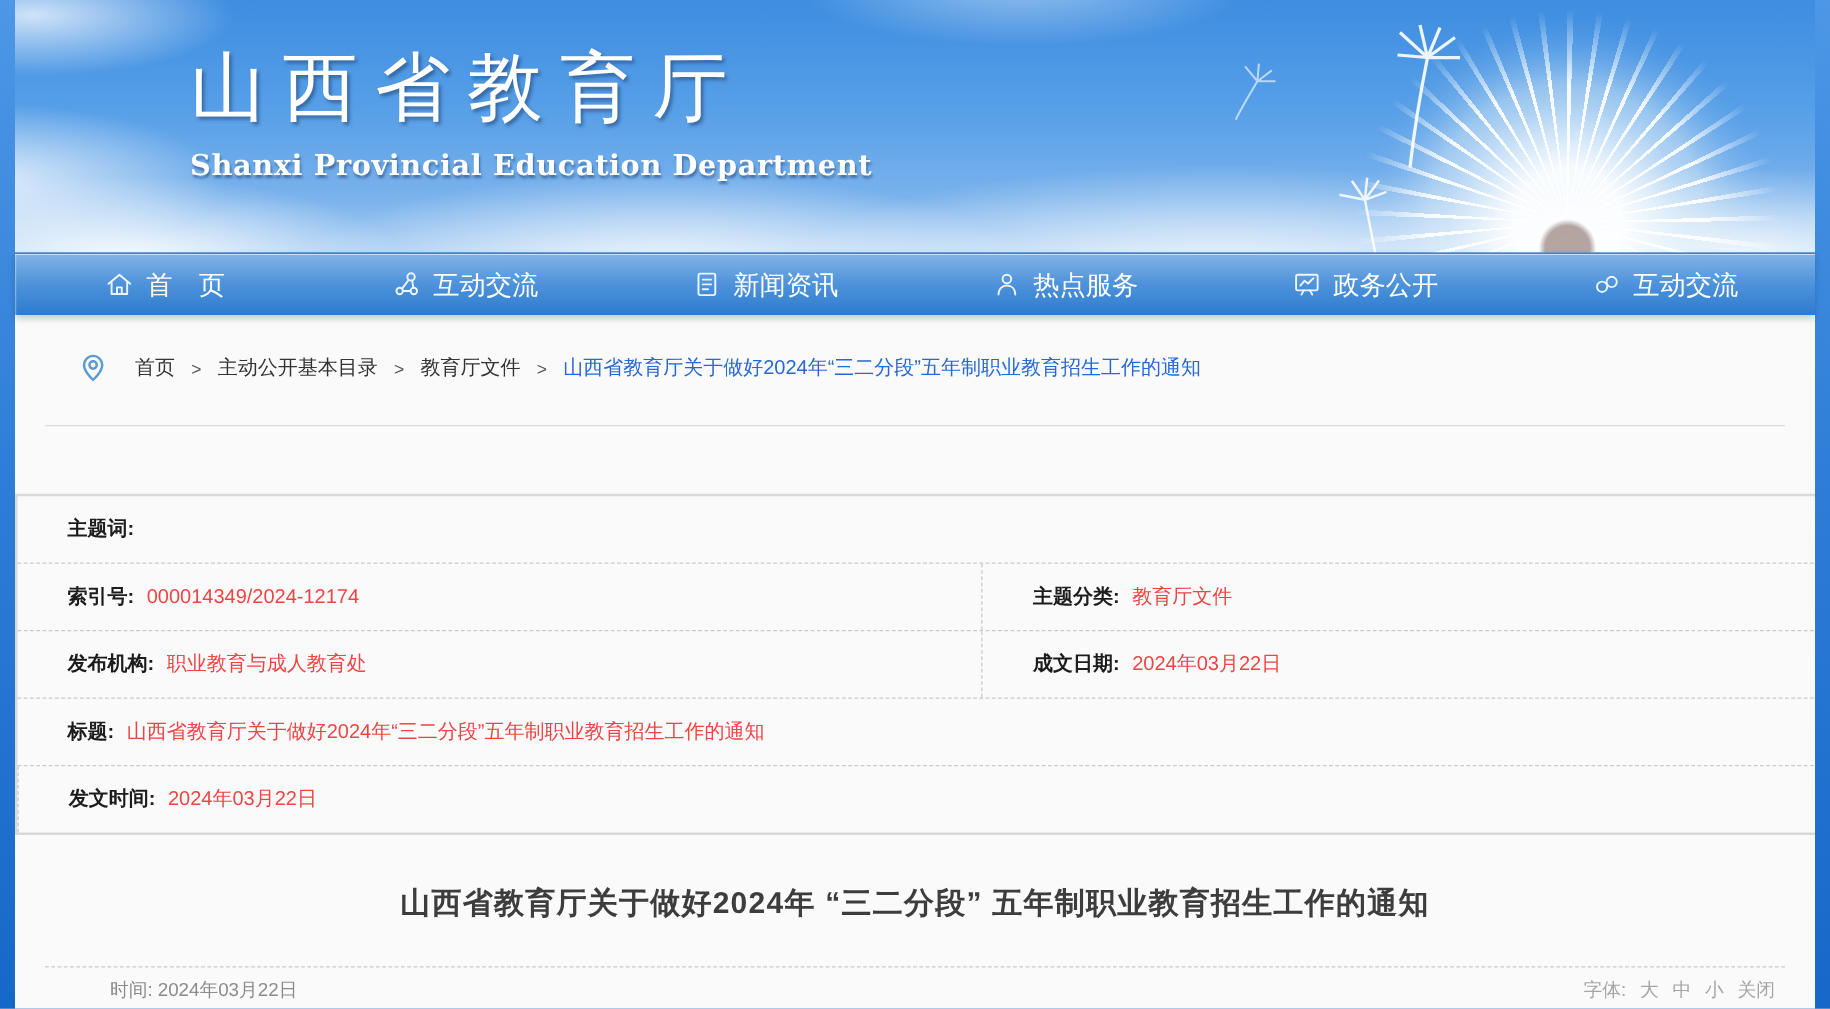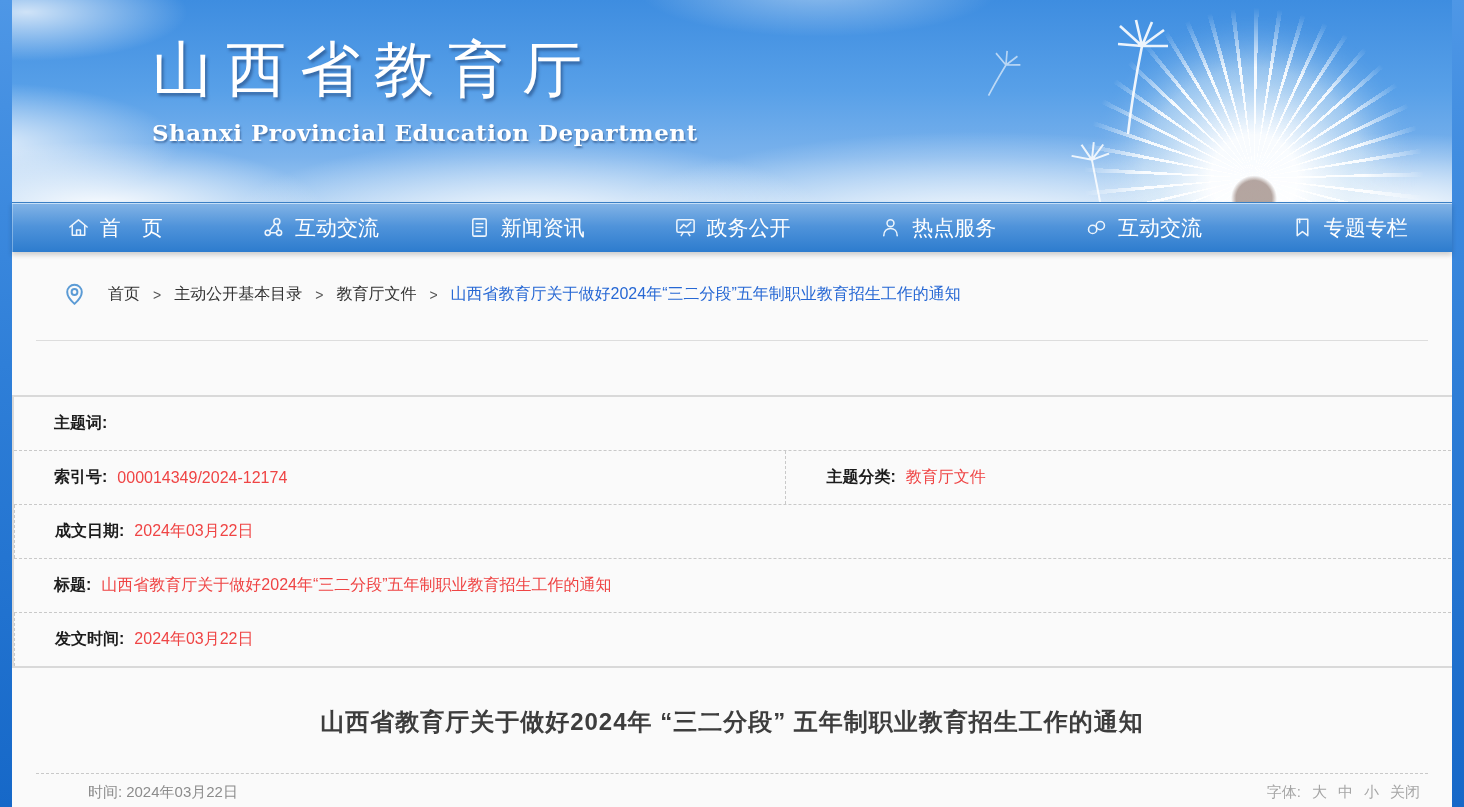--- a/index.html
+++ b/index.html
@@ -150,46 +150,39 @@
     </div>
     <div class="nav-item" data-interactable="true">
       <svg viewBox="0 0 24 24" data-interactable="false">
         <rect x="5" y="3" width="14" height="18" rx="1.5"></rect>
           <path d="M8.5 8 H15.5 M8.5 12 H15.5 M8.5 16 H13"></path>
       </svg>
       <span data-interactable="false">新闻资讯</span>
     </div>
     <div class="nav-item" data-interactable="true">
       <svg viewBox="0 0 24 24" data-interactable="false">
+        <circle cx="12" cy="7.5" r="3.6"></circle>
+          <path d="M5 20.5 C5 15.5 8.2 13 12 13 C15.8 13 19 15.5 19 20.5"></path>
+      </svg>
+      <span data-interactable="false">热点服务</span>
+    </div>
+    <div class="nav-item" data-interactable="true">
+      <svg viewBox="0 0 24 24" data-interactable="false">
         <rect x="3" y="4" width="18" height="13" rx="1.5"></rect>
           <path d="M6.5 13 L10 9 L13 11.3 L17.5 6.8"></path>
         <path d="M9.5 17 L7.5 20.5 M14.5 17 L16.5 20.5"></path>
       </svg>
       <span data-interactable="false">政务公开</span>
     </div>
     <div class="nav-item" data-interactable="true">
       <svg viewBox="0 0 24 24" data-interactable="false">
-        <circle cx="12" cy="7.5" r="3.6"></circle>
-          <path d="M5 20.5 C5 15.5 8.2 13 12 13 C15.8 13 19 15.5 19 20.5"></path>
-      </svg>
-      <span data-interactable="false">热点服务</span>
-    </div>
-    <div class="nav-item" data-interactable="true">
-      <svg viewBox="0 0 24 24" data-interactable="false">
         <circle cx="8" cy="14" r="4.3"></circle>
           <circle cx="16" cy="10" r="4.3"></circle>
       </svg>
       <span data-interactable="false">互动交流</span>
-    </div>
-    <div class="nav-item" data-interactable="true">
-      <svg viewBox="0 0 24 24" data-interactable="false">
-        <path d="M6.5 3.5 H17.5 V20.5 L12 16.3 L6.5 20.5 Z"></path>
-          <path d="M9 3.5 V7"></path>
-      </svg>
-      <span data-interactable="false">专题专栏</span>
     </div>
   </div>
 
   <div class="content" data-interactable="false">
 
     <div class="breadcrumb" data-interactable="false">
       <svg class="pin" viewBox="0 0 24 24" data-interactable="false">
         <path d="M12 21 C12 21 5 14.8 5 9.6 A7 7 0 1 1 19 9.6 C19 14.8 12 21 12 21 Z"></path>
         <circle cx="12" cy="9.6" r="2.8"></circle>
       </svg>
@@ -215,20 +208,24 @@
         <div class="meta-cell c-left" data-interactable="false">
           <span class="meta-label" data-interactable="false">索引号:</span>
           <span class="meta-value" data-interactable="false">000014349/2024-12174</span>
         </div>
         <div class="meta-cell c-right" data-interactable="false">
           <span class="meta-label" data-interactable="false">主题分类:</span>
           <span class="meta-value" data-interactable="false">教育厅文件</span>
         </div>
       </div>
       <div class="meta-row" data-interactable="false">
+        <div class="meta-cell c-left" data-interactable="false">
+          <span class="meta-label" data-interactable="false">发布机构:</span>
+          <span class="meta-value" data-interactable="false">职业教育与成人教育处</span>
+        </div>
         <div class="meta-cell c-right" data-interactable="false">
           <span class="meta-label" data-interactable="false">成文日期:</span>
           <span class="meta-value" data-interactable="false">2024年03月22日</span>
         </div>
       </div>
       <div class="meta-row" data-interactable="false">
         <div class="meta-cell c-full" data-interactable="false">
           <span class="meta-label" data-interactable="false">标题:</span>
           <span class="meta-value" data-interactable="false">山西省教育厅关于做好2024年“三二分段”五年制职业教育招生工作的通知</span>
         </div>

